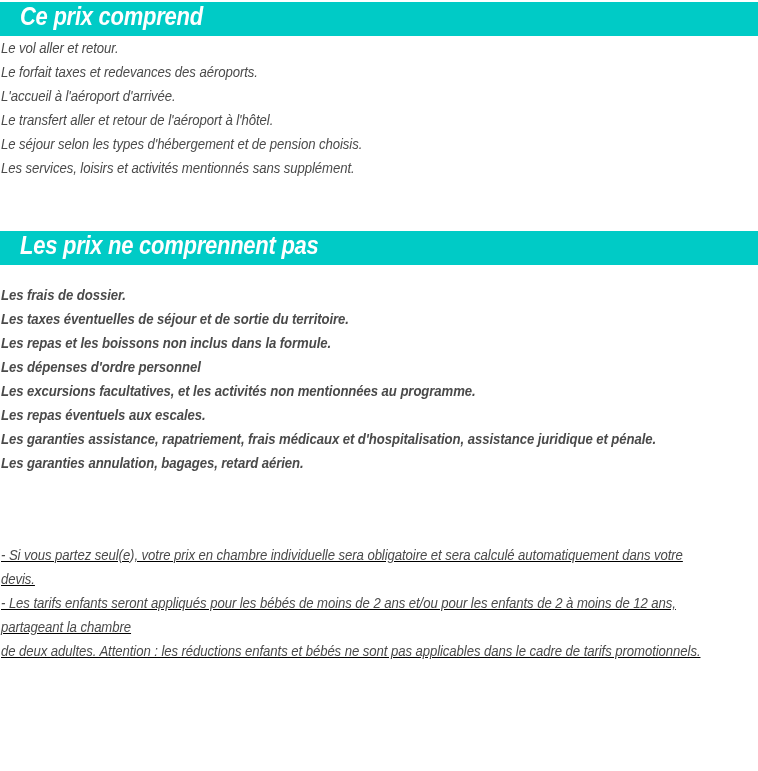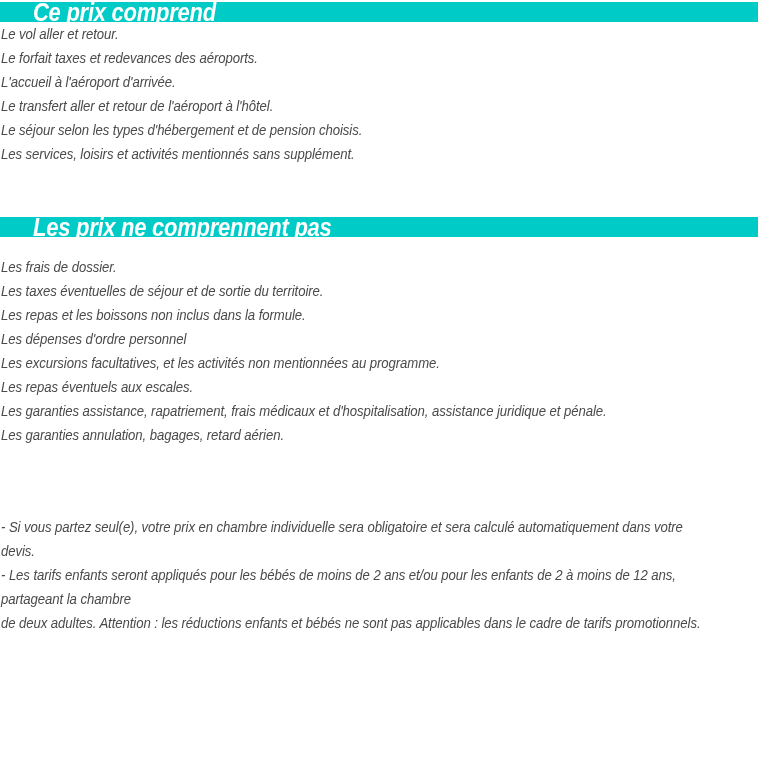--- a/index.html
+++ b/index.html
@@ -15,25 +15,24 @@
   }
   .page {
     position: relative;
     width: 758px;
     height: 771px;
     overflow: hidden;
     background: var(--page-bg);
   }
   .section-header {
     width: 758px;
-    height: 20px;
+    height: 34px;
     background: var(--header-bg);
     display: flex;
-    align-items: center;
-    padding-left: 33px;
+    padding-left: 20px;
     overflow: hidden;
   }
   .section-header .header-text {
     color: var(--header-fg);
     font-size: 25px;
     font-weight: bold;
     font-style: italic;
     white-space: nowrap;
     display: inline-block;
     transform: scaleX(0.88);
@@ -51,23 +50,23 @@
     height: 24px;
     white-space: nowrap;
     transform: scaleX(0.85);
     transform-origin: 0 50%;
     letter-spacing: -0.1px;
   }
   
   #section-included .section-header { margin-top: 2px; }
   #section-included .section-body { }
   #section-not-included { margin-top: 51px; }
-  #section-not-included .section-body { padding-top: 18px; }
+  #section-not-included .section-body { padding-top: 18px; font-weight: bold; }
   #section-good-to-know { margin-top: 51px; }
-  #section-good-to-know .section-body { padding-top: 17px; }
+  #section-good-to-know .section-body { padding-top: 17px; text-decoration: underline; }
 </style>
 </head>
 <body>
 
 <div class="page">
 
   <section id="section-included">
     <div class="section-header">
       <span class="header-text">Ce prix comprend</span>
     </div>

